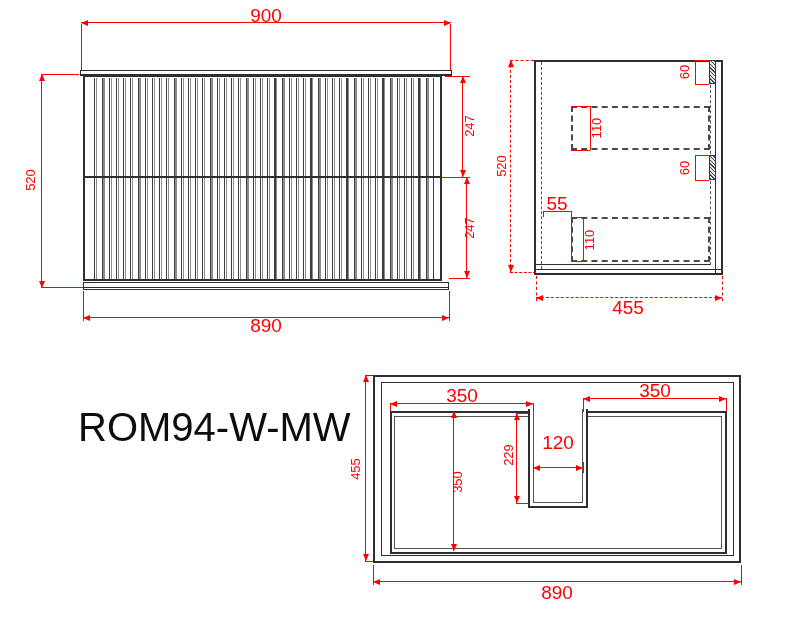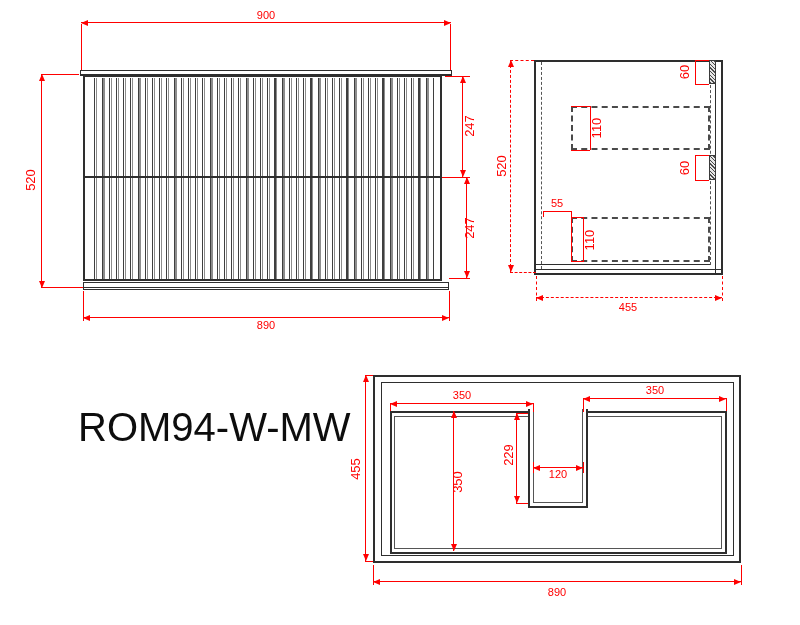--- a/index.html
+++ b/index.html
@@ -15,21 +15,21 @@
   .dh.dash{border-top-style:dashed;}
   .dv.dash{border-left-style:dashed;}
   .dh.arrows::before{content:"";position:absolute;left:0;top:-3px;width:0;height:0;
     border-top:3px solid transparent;border-bottom:3px solid transparent;border-right:7px solid #ff0000;}
   .dh.arrows::after{content:"";position:absolute;right:0;top:-3px;width:0;height:0;
     border-top:3px solid transparent;border-bottom:3px solid transparent;border-left:7px solid #ff0000;}
   .dv.arrows::before{content:"";position:absolute;top:0;left:-3px;width:0;height:0;
     border-left:3px solid transparent;border-right:3px solid transparent;border-bottom:7px solid #ff0000;}
   .dv.arrows::after{content:"";position:absolute;bottom:0;left:-3px;width:0;height:0;
     border-left:3px solid transparent;border-right:3px solid transparent;border-top:7px solid #ff0000;}
-  .dlabel{position:absolute;color:#ff0000;font-size:11px;line-height:13px;width:60px;
+  .dlabel{position:absolute;color:#ff0000;font-size:19px;line-height:13px;width:60px;
           text-align:center;white-space:nowrap;z-index:7;}
   .vlabel{position:absolute;color:#ff0000;font-size:13px;line-height:13px;width:44px;height:14px;
           text-align:center;white-space:nowrap;transform:rotate(-90deg);z-index:7;}
   
   .flutes{position:absolute;background:repeating-linear-gradient(90deg,
      #ffffff 0px,#ffffff 3.4px,#3f3f3f 3.4px,#3f3f3f 4.5px,#ffffff 4.5px,#ffffff 5.2px,
      #8d8d8d 5.2px,#8d8d8d 6.4px,#ffffff 6.4px,#ffffff 7.2px);}
   .dashedbox{position:absolute;border:2px dashed #4a4a4a;box-sizing:border-box;}
   .bdash{position:absolute;width:0;border-left:1px dashed #555;}
   .hatch{position:absolute;box-sizing:border-box;border:1px solid #3a3a3a;
@@ -162,21 +162,21 @@
     <div class="vlabel" style="left:436px;top:475px;">350</div>
 
     <div class="dv arrows z5" style="left:516px;top:413px;height:90px;"></div>
     <div class="dh z5" style="left:516px;top:413px;width:12px;"></div>
     <div class="dh z5" style="left:516px;top:503px;width:12px;"></div>
     <div class="vlabel" style="left:487px;top:448px;">229</div>
 
     <div class="dh arrows z5" style="left:533px;top:467px;width:50px;"></div>
     <div class="dv z5" style="left:533px;top:462px;height:11px;"></div>
     <div class="dv z5" style="left:583px;top:462px;height:11px;"></div>
-    <div class="dlabel" style="left:528px;top:468px;">120</div>
+    <div class="dlabel" style="left:528px;top:436px;">120</div>
 
     <div class="dh arrows z5" style="left:373px;top:581px;width:368px;"></div>
     <div class="dv z5" style="left:373px;top:565px;height:20px;"></div>
     <div class="dv z5" style="left:741px;top:565px;height:20px;"></div>
     <div class="dlabel" style="left:527px;top:586px;">890</div>
   </div>
 
   <div class="title" style="left:78px;top:407px;">ROM94-W-MW</div>
 
 </div>

